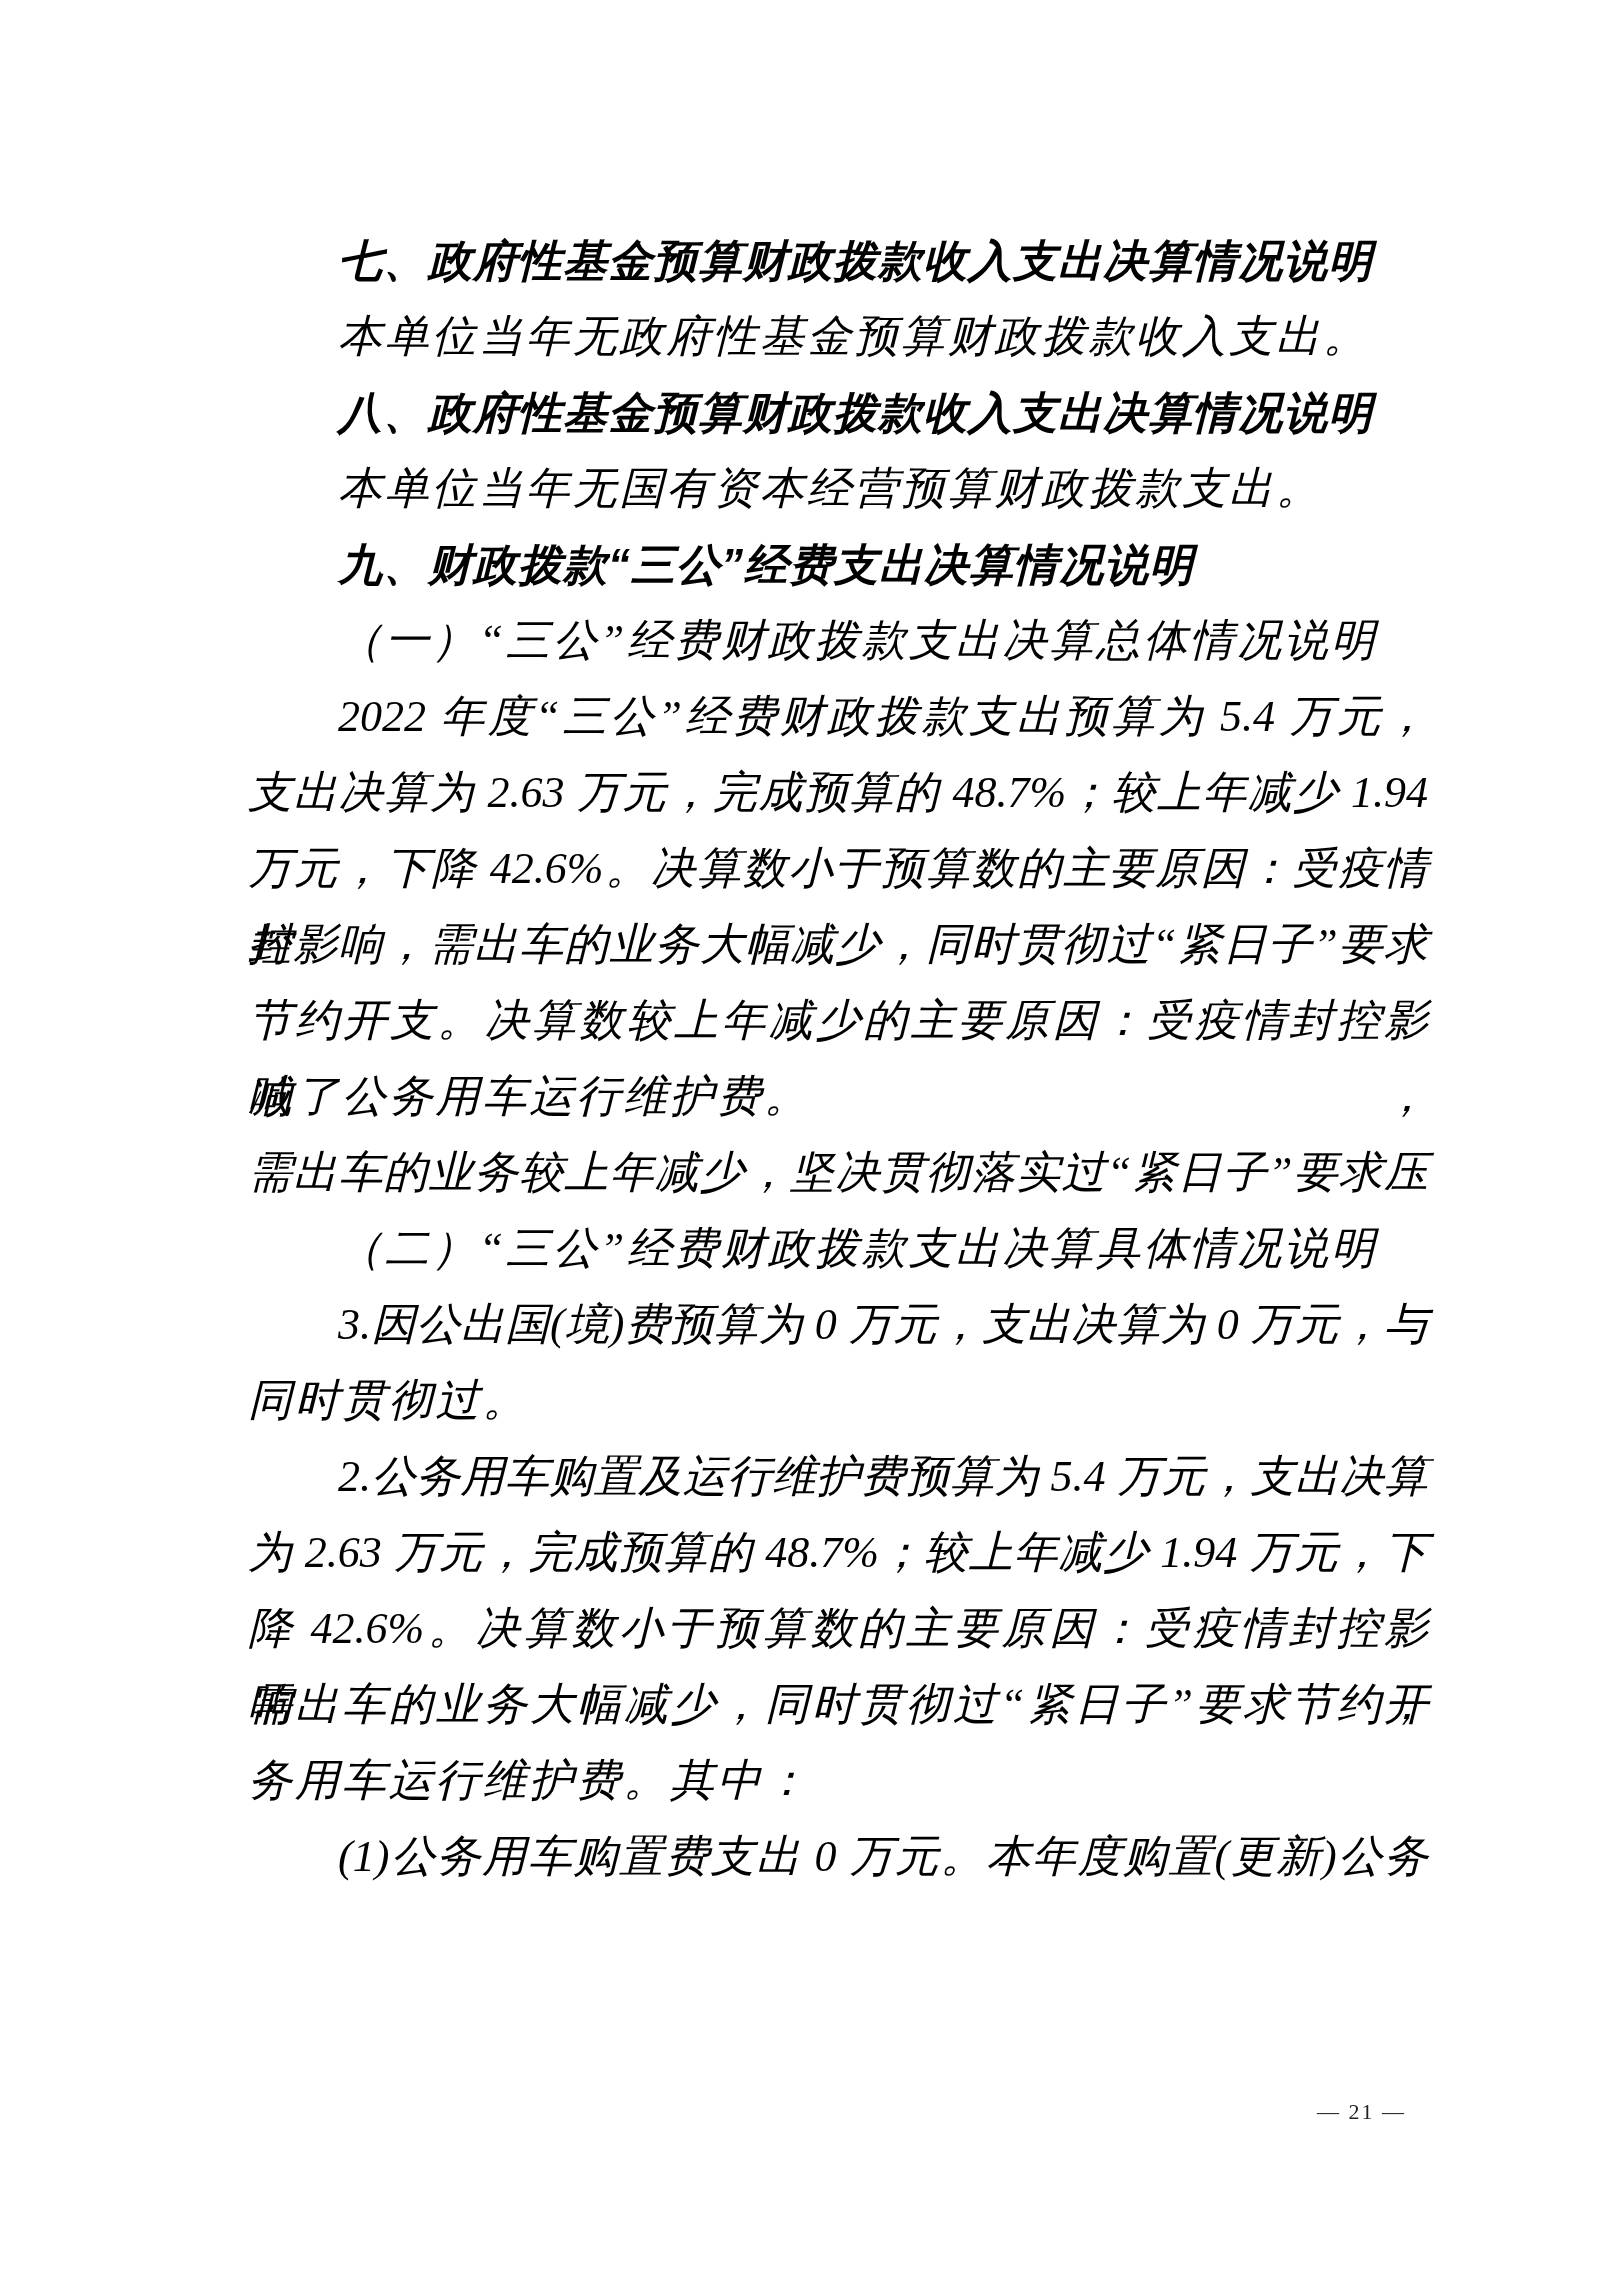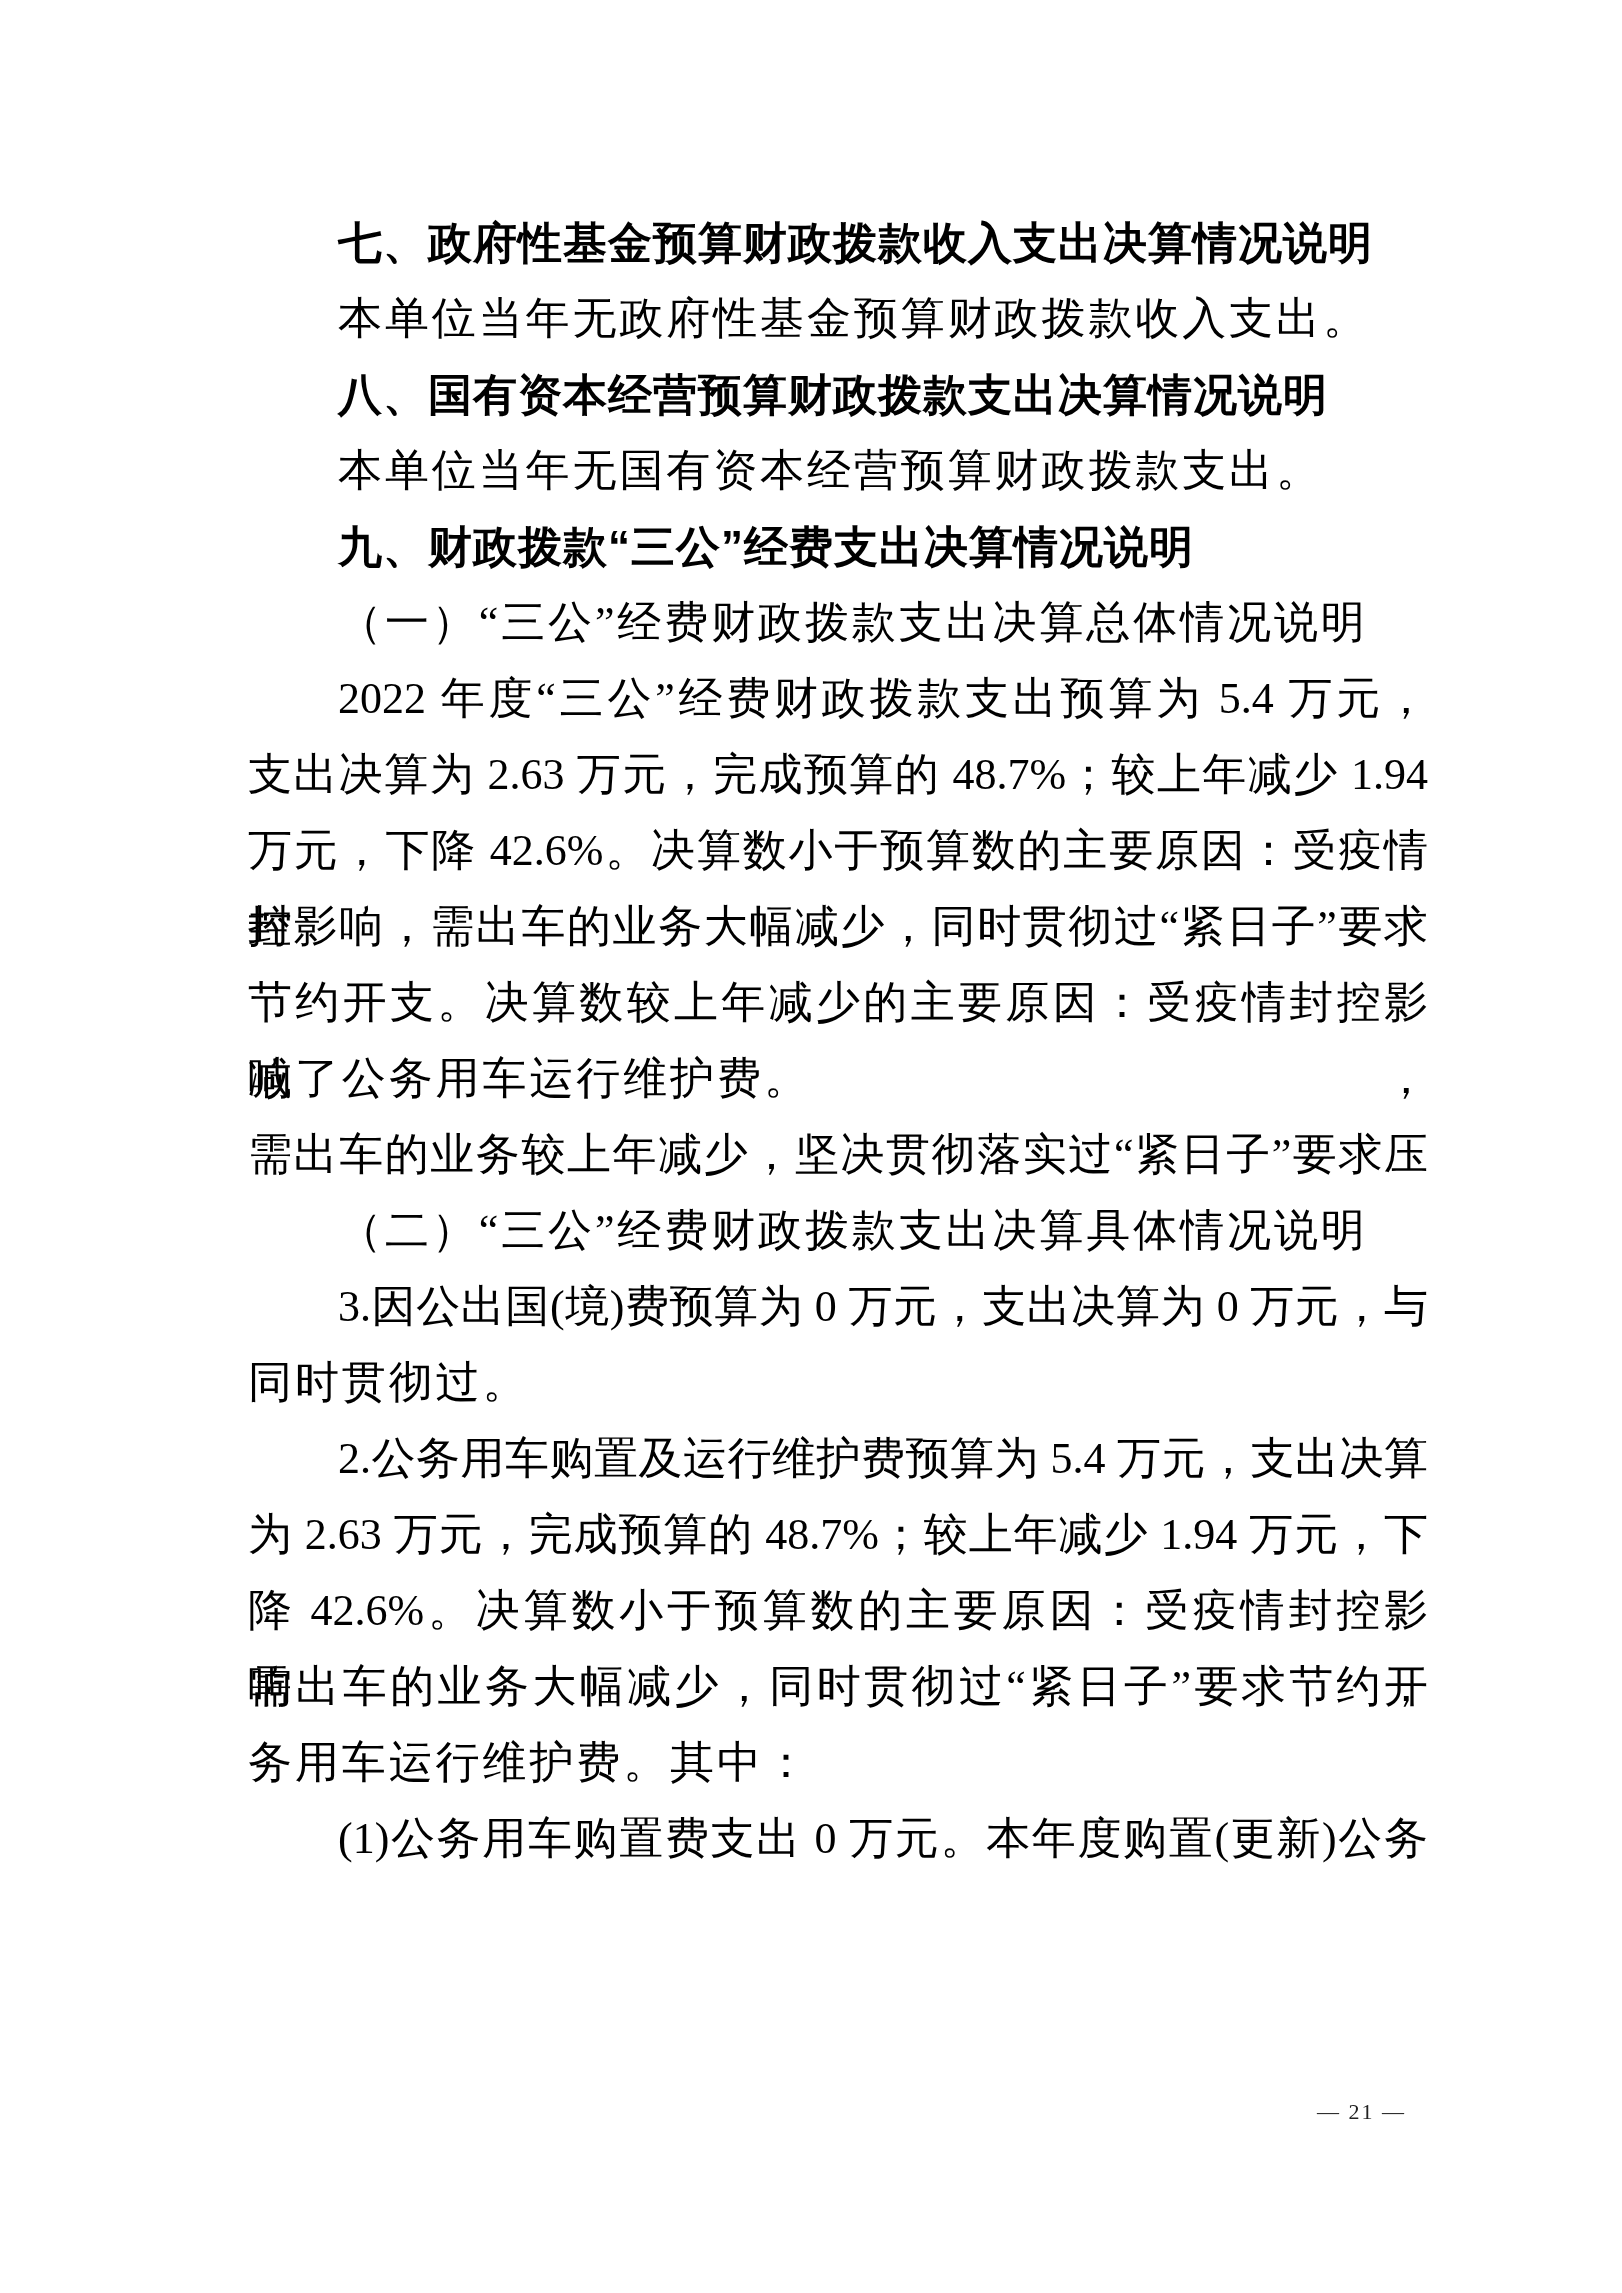--- a/index.html
+++ b/index.html
@@ -5,22 +5,23 @@
   html,body { margin:0; padding:0; background:#e8e8e8; }
   .page {
     position:relative;
     width:1622px; height:2294px;
     margin:0 auto;
     background:#ffffff;
     overflow:hidden;
   }
   .content {
     position:absolute;
-    left:248px; top:205px;
+    left:248px; top:223px;
     width:1180px;
+    font-style:italic;
   }
   .ln {
     height:76px;
     line-height:76px;
     font-family:"Liberation Serif","DejaVu Serif",serif;
     font-size:44px;
     color:#000000;
     letter-spacing:2.9px;
     white-space:nowrap;
   }
@@ -46,21 +47,21 @@
     white-space:nowrap;
   }
 </style>
 </head>
 <body>
 
 <div class="page">
   <div class="content">
     <div class="ln h ind">七、政府性基金预算财政拨款收入支出决算情况说明</div>
     <div class="ln ind">本单位当年无政府性基金预算财政拨款收入支出。</div>
-    <div class="ln h ind">八、国有资本经营预算财政拨款支出决算情况说明</div>
+    <div class="ln h ind">八、政府性基金预算财政拨款收入支出决算情况说明</div>
     <div class="ln ind">本单位当年无国有资本经营预算财政拨款支出。</div>
     <div class="ln h ind">九、财政拨款“三公”经费支出决算情况说明</div>
     <div class="ln ind">（一）“三公”经费财政拨款支出决算总体情况说明</div>
     <div class="ln ind just">2022 年度“三公”经费财政拨款支出预算为 5.4 万元，</div>
     <div class="ln just">支出决算为 2.63 万元，完成预算的 48.7%；较上年减少 1.94</div>
     <div class="ln just">万元，下降 42.6%。决算数小于预算数的主要原因：受疫情封</div>
     <div class="ln just">控影响，需出车的业务大幅减少，同时贯彻过“紧日子”要求</div>
     <div class="ln just">节约开支。决算数较上年减少的主要原因：受疫情封控影响，</div>
     <div class="ln">减了公务用车运行维护费。</div>
     <div class="ln just">需出车的业务较上年减少，坚决贯彻落实过“紧日子”要求压</div>

